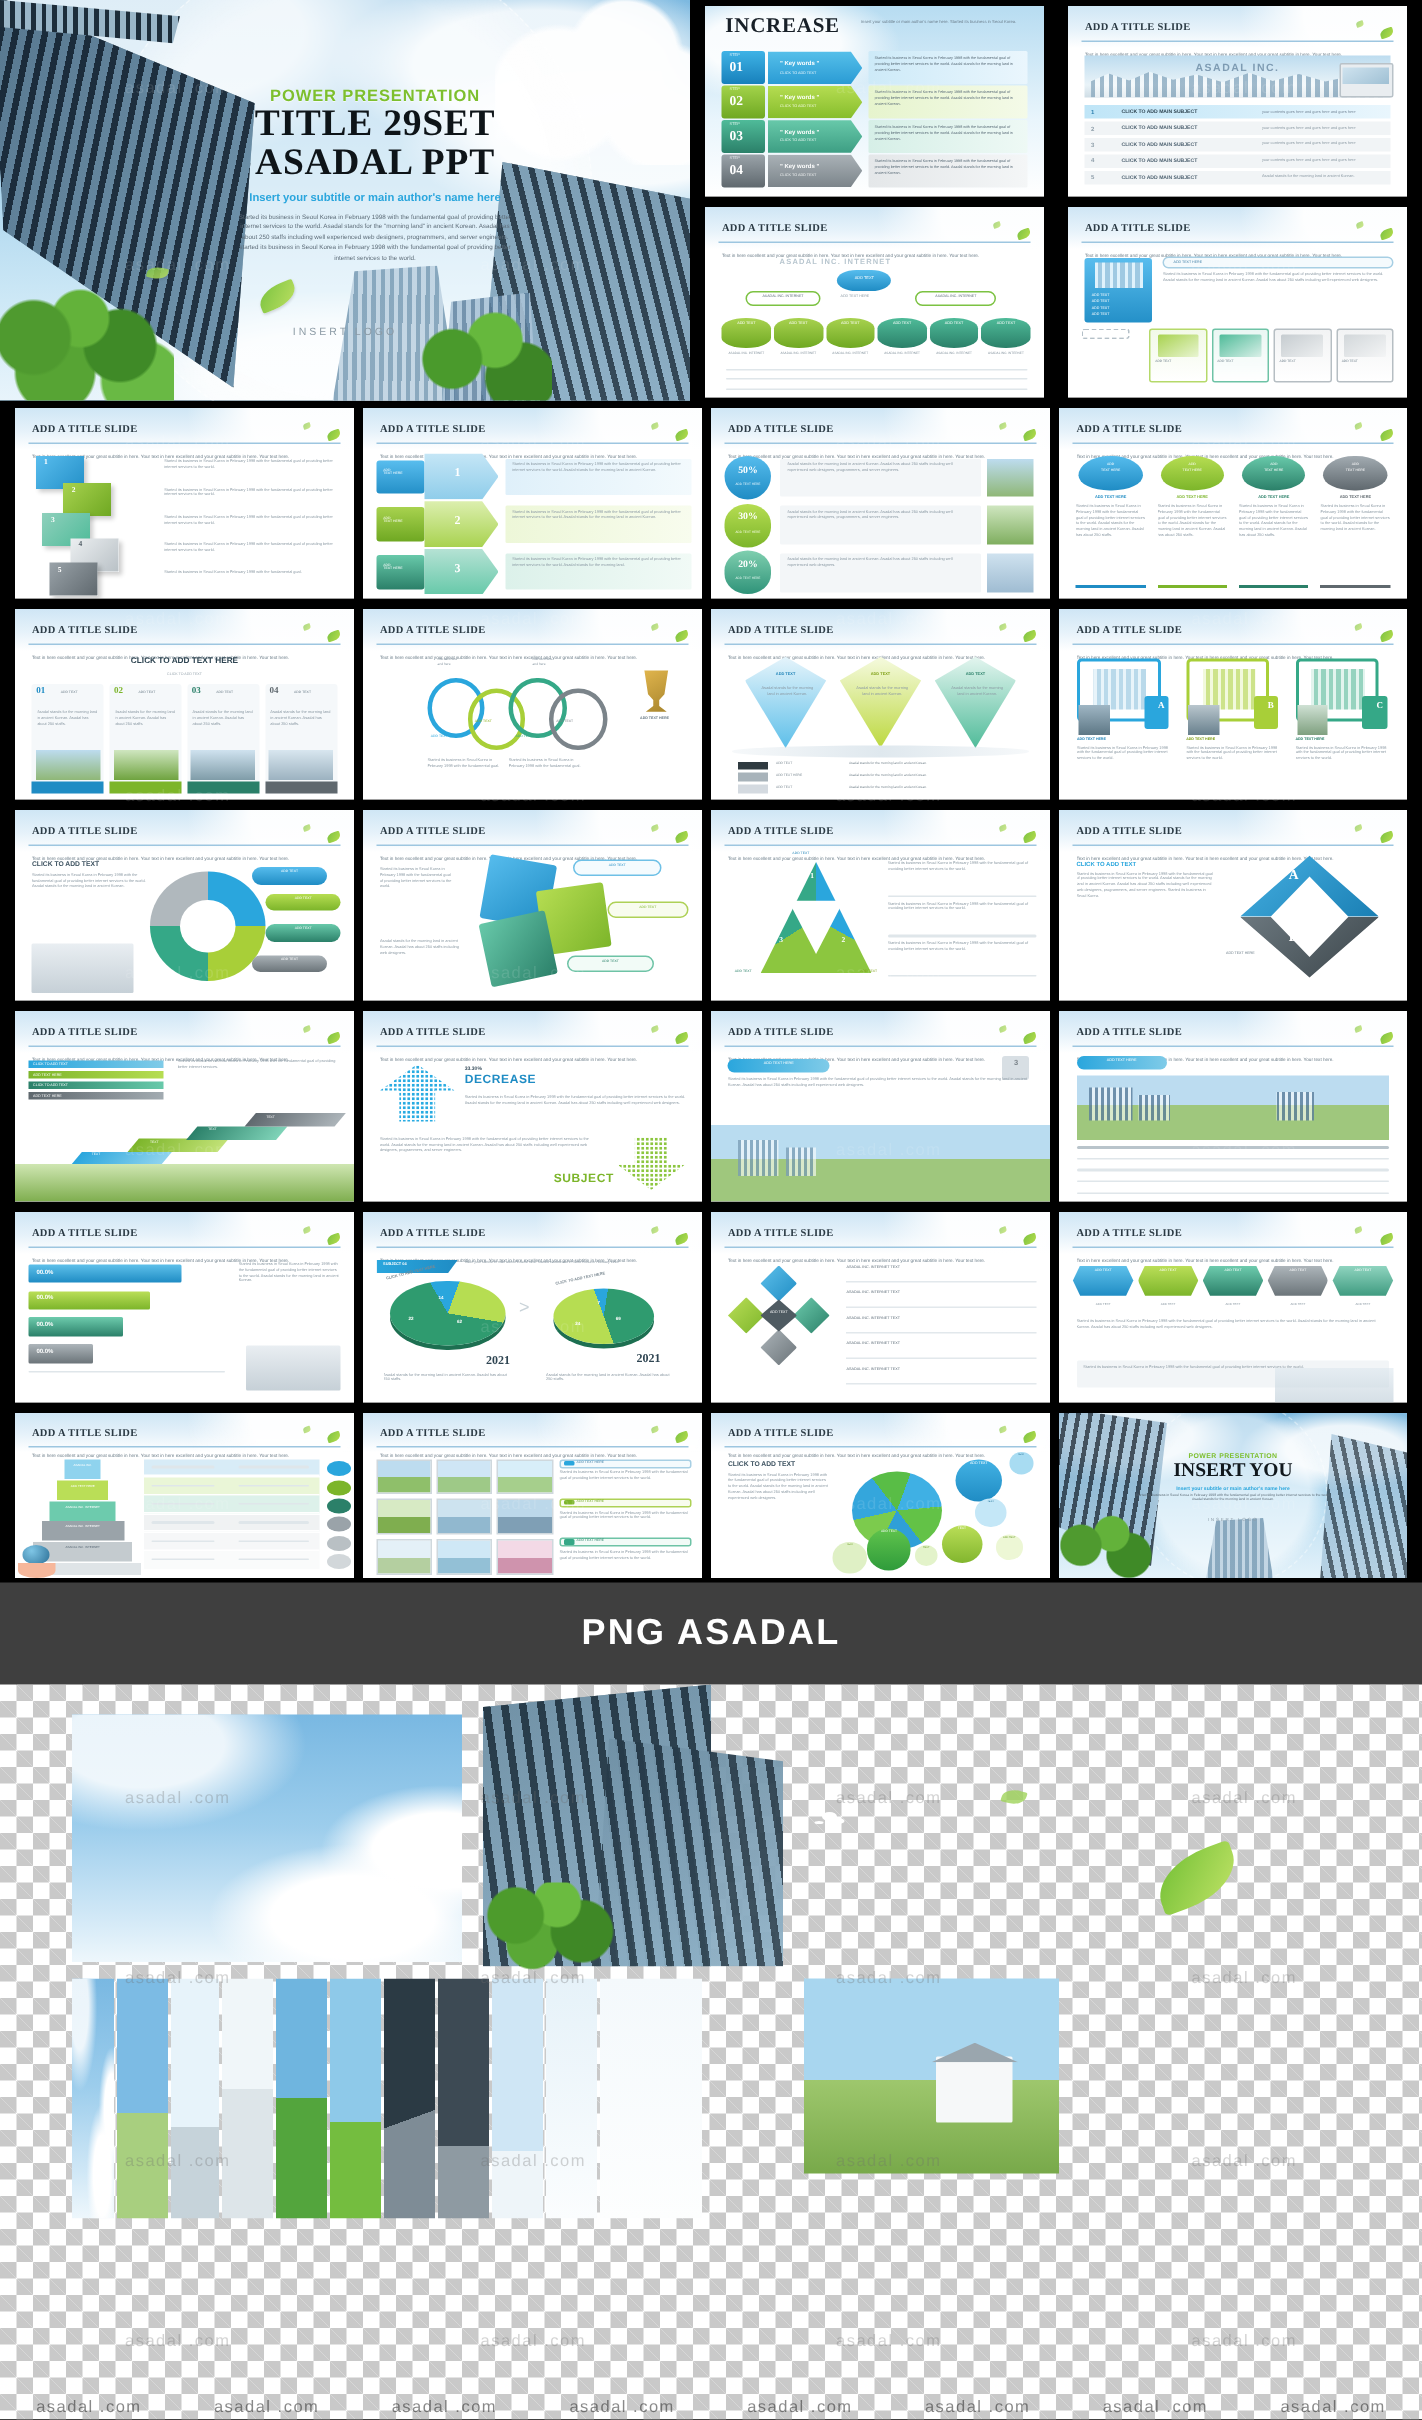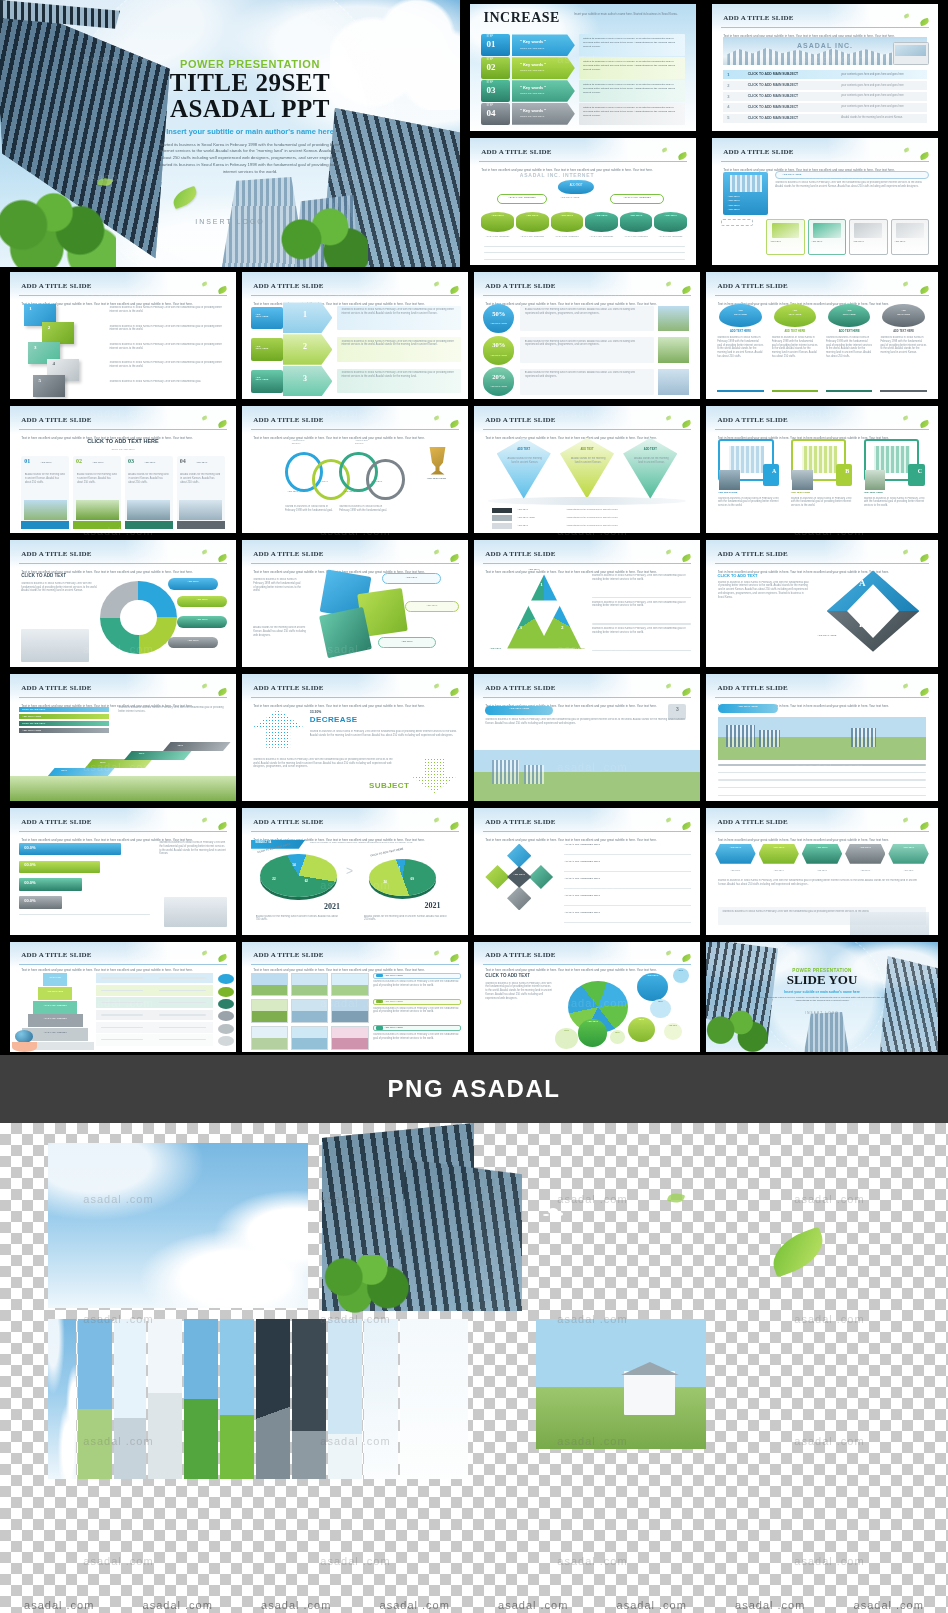--- a/index.html
+++ b/index.html
@@ -1213,21 +1213,21 @@
                   clip-path:polygon(12% 0,100% 14%,100% 100%,0 100%);"></div>
       <div style="position:absolute;left:42%;bottom:-4px;width:46px;height:44px;
                   background:repeating-linear-gradient(90deg, rgba(190,210,225,.9) 0 2px, rgba(120,155,180,.85) 2px 5px);
                   clip-path:polygon(16% 4%,84% 0,100% 100%,0 100%);"></div>
       <div style="position:absolute;left:-2px;bottom:-6px;width:64px;height:48px;background:
             radial-gradient(circle at 26% 42%,#4f9a2f 0 24%,rgba(0,0,0,0) 26%),
             radial-gradient(circle at 58% 26%,#63b23a 0 22%,rgba(0,0,0,0) 24%),
             radial-gradient(circle at 76% 56%,#3f8a27 0 26%,rgba(0,0,0,0) 28%);"></div>
       <div style="position:absolute;left:50%;transform:translateX(-50%);top:24%;width:62%;text-align:center;">
         <div style="font-size:4.6px;font-weight:700;color:#7dbf2e;letter-spacing:.3px;">POWER PRESENTATION</div>
-        <div style="font-family:'Liberation Serif',serif;font-size:13px;font-weight:700;color:#11181d;line-height:1.1;">SLIDE YOU</div>
+        <div style="font-family:'Liberation Serif',serif;font-size:13px;font-weight:700;color:#11181d;line-height:1.1;">INSERT YOU</div>
         <div style="font-size:3.4px;font-weight:700;color:#2aa6dd;margin-top:2px;">Insert your subtitle or main author's name here</div>
         <div style="font-size:2.3px;line-height:1.6;color:#5d6c78;margin-top:2px;padding:0 6px;">Started its business in Seoul Korea in February 1998 with the fundamental goal of providing better internet services to the world. Asadal stands for the morning land in ancient Korean.</div>
         <div style="font-size:3px;letter-spacing:1.2px;color:#8c9ba6;margin-top:8px;">INSERT LOGO</div>
       </div>
     </div>
   </div>
 
   <div id="wm">
     <span class="wm-dark">asadal .com</span>
     <span class="wm-dark">asadal .com</span>

